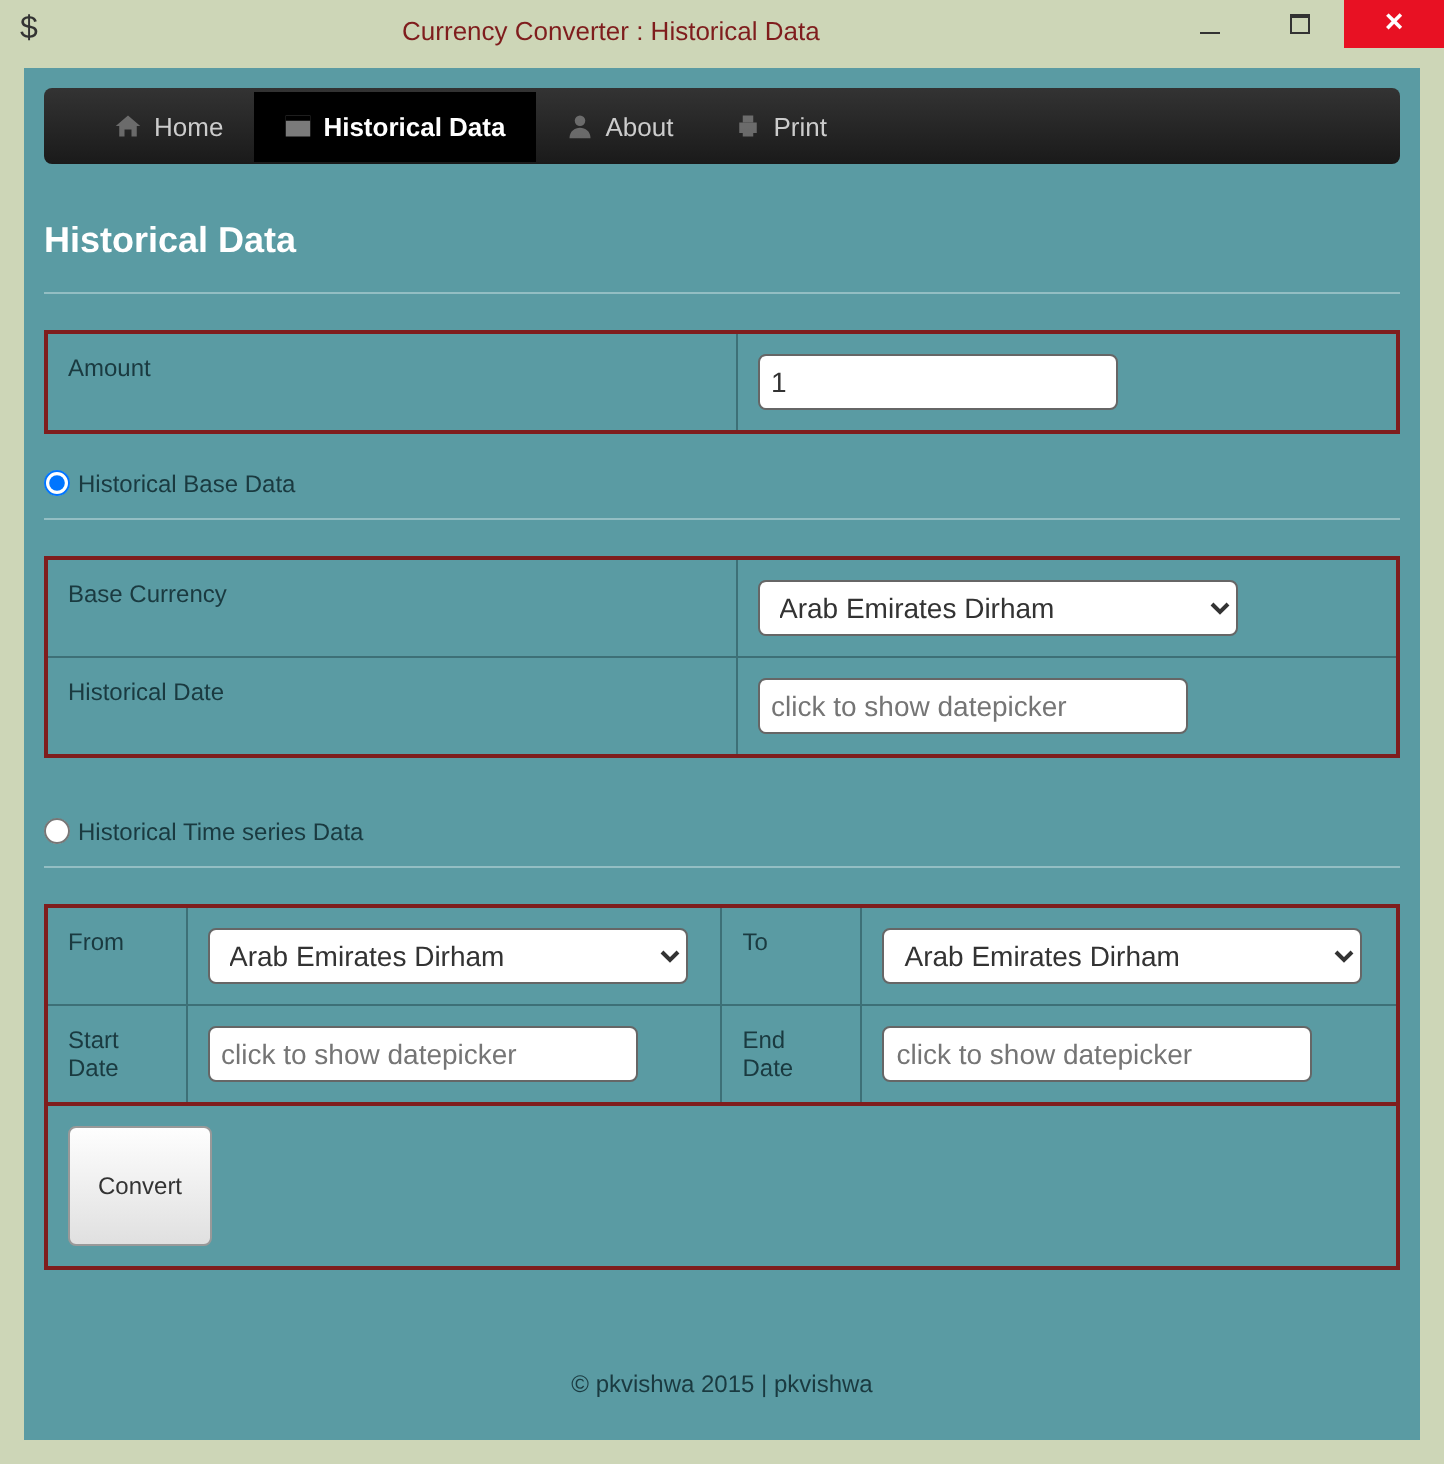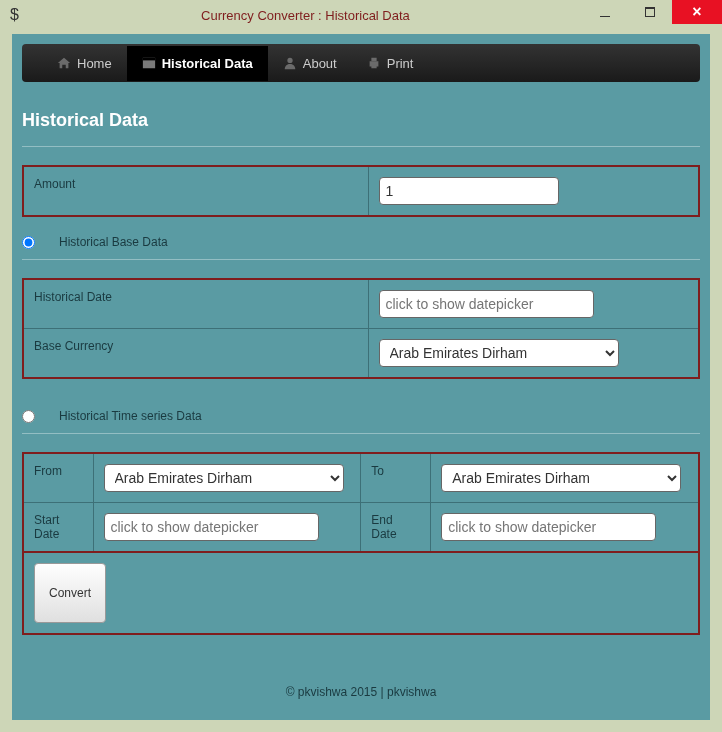--- a/index.html
+++ b/index.html
@@ -32,21 +32,21 @@
     
     input[type=text], select {
       font-size: 14px; padding: 4px 6px; border: 1px solid #666; border-radius: 4px;
       background: #fff; color: #333; height: 28px;
     }
     input.amount { width: 180px; }
     select.currency { width: 240px; }
     input.dateinp { width: 215px; }
     select.currency-small { width: 240px; }
     
-    .radio-row { display: flex; align-items: center; gap: 24px; margin: 18px 0 10px 0; }
+    .radio-row { display: flex; align-items: flex-start; gap: 4px; margin: 18px 0 10px 0; }
     .radio-row label { font-size: 12px; color: #1a3a40; }
     
     .convert-btn {
       background: linear-gradient(#fefefe, #e0e0e0); border: 1px solid #999; border-radius: 4px;
       padding: 22px 14px; font-size: 12px; color: #333; cursor: pointer; margin-top: 10px;
     }
     
     .footer { text-align: center; font-size: 12px; color: #1a3a40; margin-top: 50px; }
     
     svg.mi-icon { fill: #999; }
@@ -120,31 +120,31 @@
 
   <div class="radio-row">
     <input type="radio" name="mode" checked="" style="">
     <label>Historical Base Data</label>
   </div>
   <hr class="rule">
 
   <table class="form-grid">
     <tbody>
         <tr>
-      <td class="lbl">Historical Date</td>
-      <td>
-        <input type="text" class="dateinp" placeholder="click to show datepicker" style="">
-      </td>
-    </tr>
-    <tr>
       <td class="lbl">Base Currency</td>
       <td>
         <select class="currency">
           <option>Arab Emirates Dirham</option>
         </select>
+      </td>
+    </tr>
+    <tr>
+      <td class="lbl">Historical Date</td>
+      <td>
+        <input type="text" class="dateinp" placeholder="click to show datepicker" style="">
       </td>
     </tr>
   </tbody>
     </table>
 
   <div class="radio-row" style="margin-top:30px">
     <input type="radio" name="mode" style="">
     <label>Historical Time series Data</label>
   </div>
   <hr class="rule">

